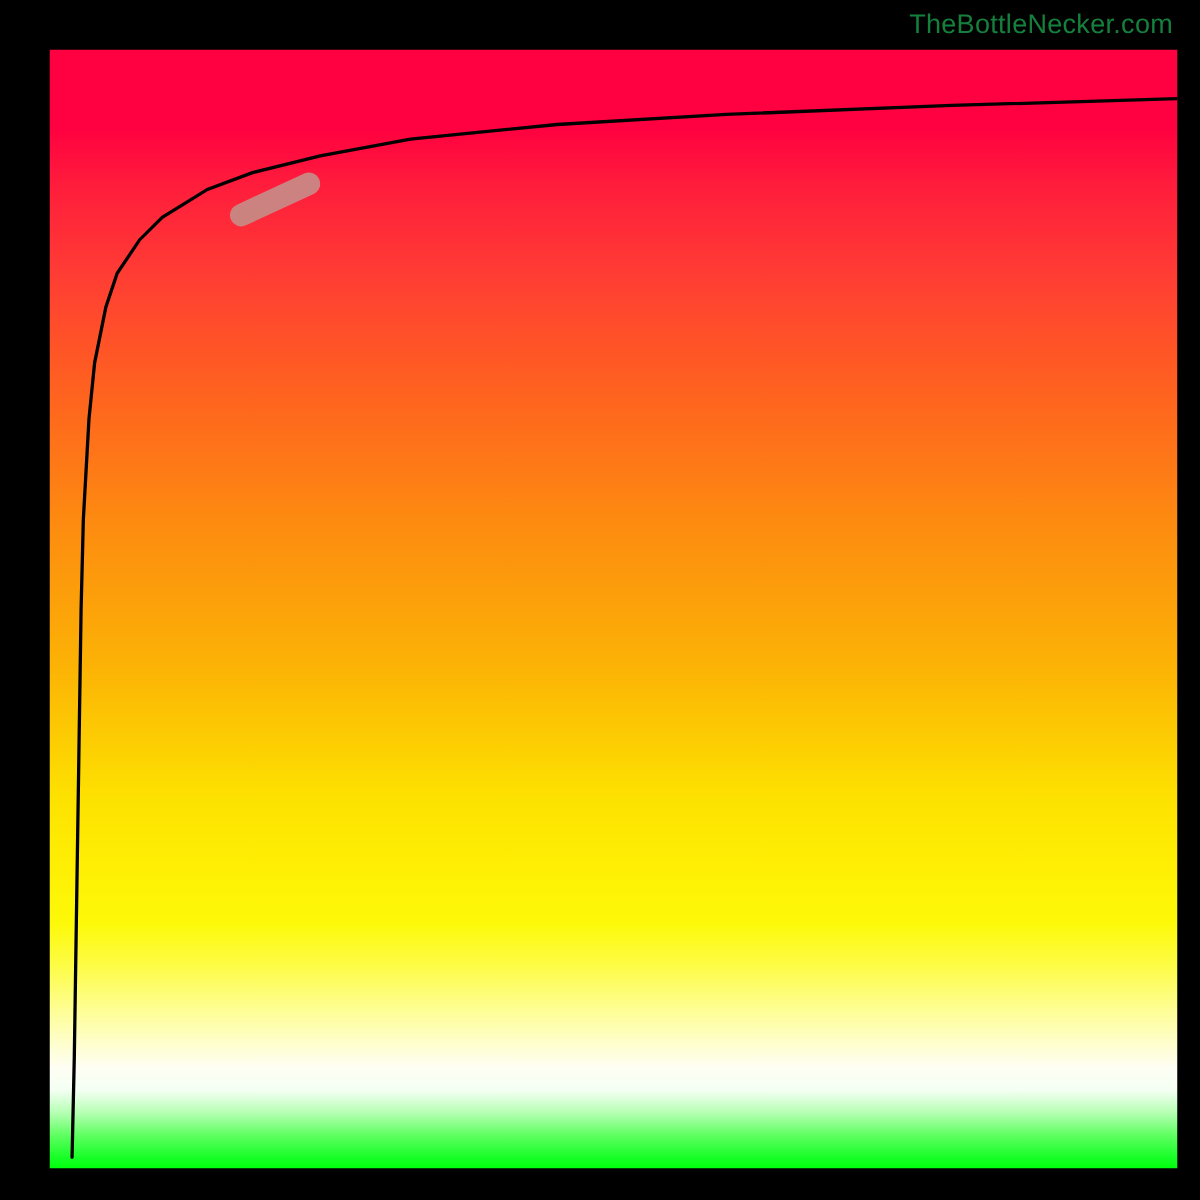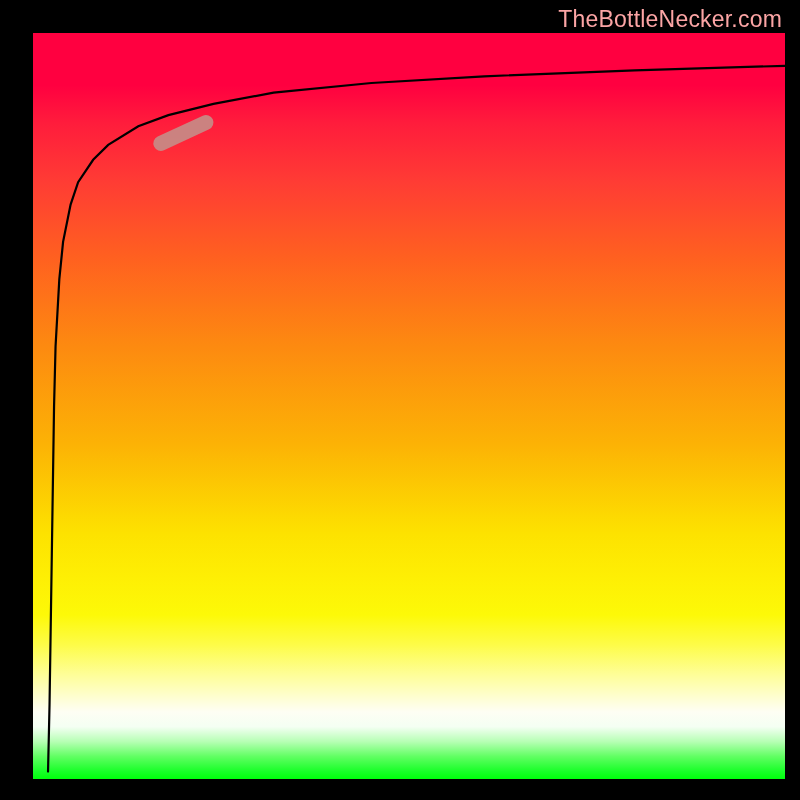--- a/index.html
+++ b/index.html
@@ -54,22 +54,22 @@
   .curve-svg {
     position: absolute;
     inset: 0;
     width: 100%;
     height: 100%;
   }
   .watermark {
     position: absolute;
     top: 6px;
     right: 18px;
-    color: #fca5a5;
-    font-size: 23px;
+    color: #15803d;
+    font-size: 18px;
     font-weight: 400;
     letter-spacing: 0.2px;
   }
 </style>
 </head>
 <body>
 
 <div class="frame">
 
   <div class="plot-area">

